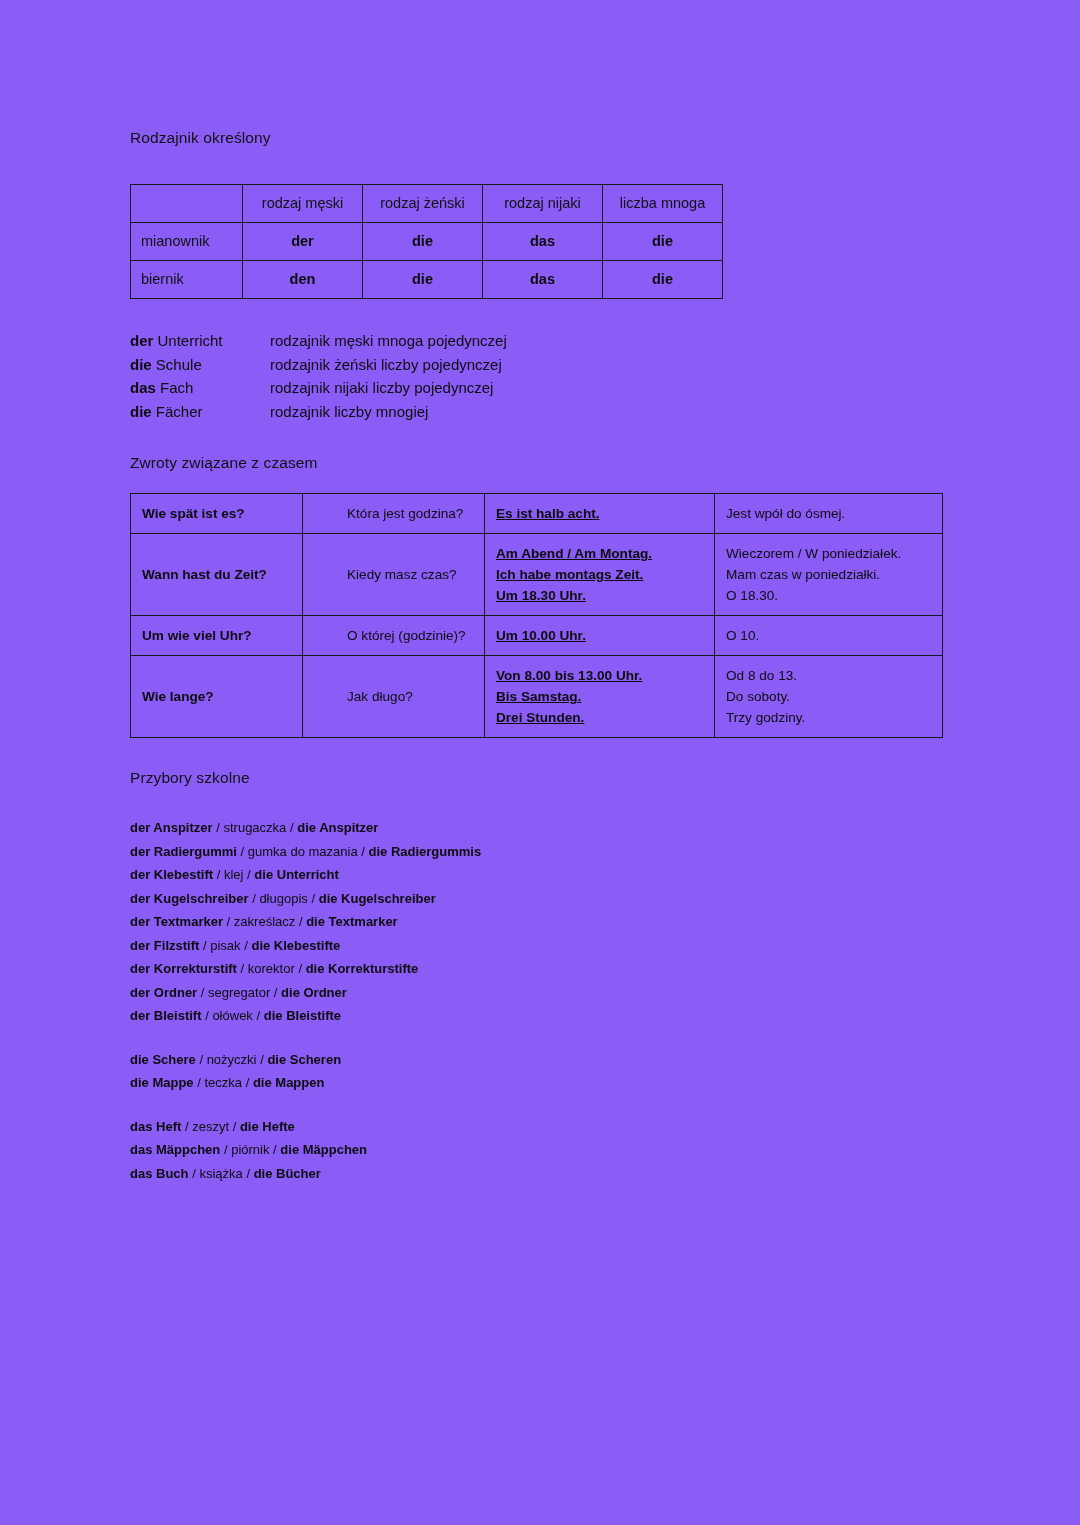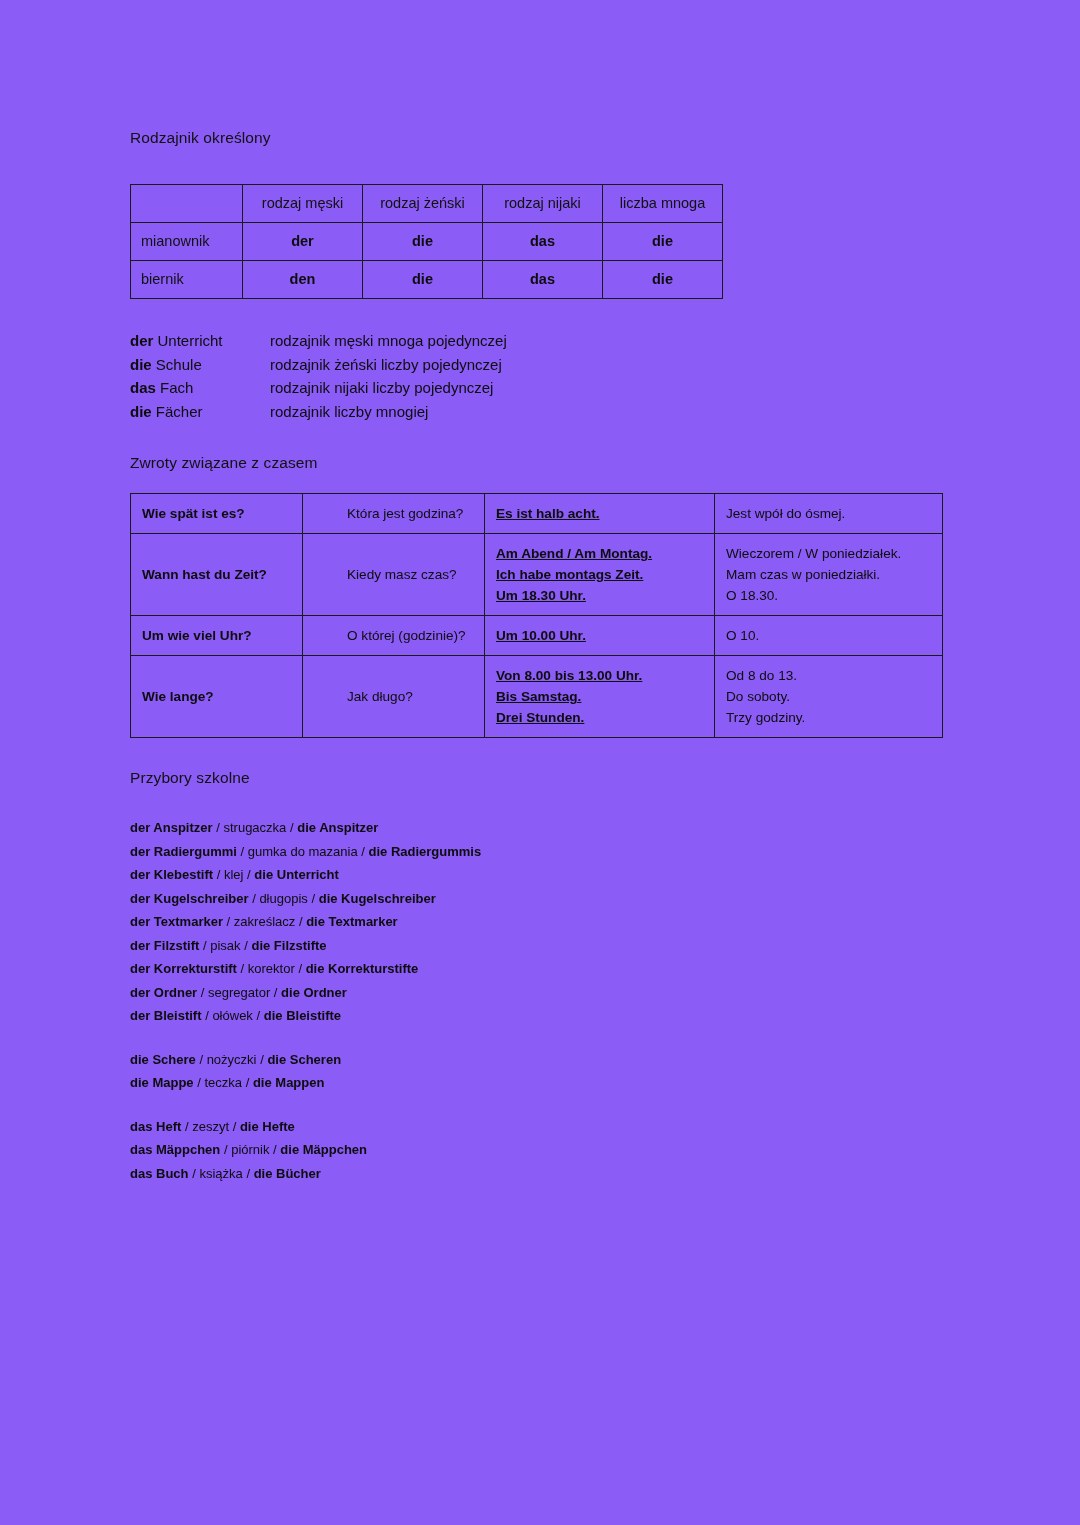--- a/index.html
+++ b/index.html
@@ -249,21 +249,21 @@
   <h2 class="section-heading heading-supplies">Przybory szkolne</h2>
 
   <div class="vocab">
 
     <div class="v-group">
       <div class="v-item"><b class="de">der Anspitzer</b> <span class="sep">/</span> <span class="pl-word">strugaczka</span> <span class="sep">/</span> <b class="plural">die Anspitzer</b></div>
       <div class="v-item"><b class="de">der Radiergummi</b> <span class="sep">/</span> <span class="pl-word">gumka do mazania</span> <span class="sep">/</span> <b class="plural">die Radiergummis</b></div>
       <div class="v-item"><b class="de">der Klebestift</b> <span class="sep">/</span> <span class="pl-word">klej</span> <span class="sep">/</span> <b class="plural">die Unterricht</b></div>
       <div class="v-item"><b class="de">der Kugelschreiber</b> <span class="sep">/</span> <span class="pl-word">długopis</span> <span class="sep">/</span> <b class="plural">die Kugelschreiber</b></div>
       <div class="v-item"><b class="de">der Textmarker</b> <span class="sep">/</span> <span class="pl-word">zakreślacz</span> <span class="sep">/</span> <b class="plural">die Textmarker</b></div>
-      <div class="v-item"><b class="de">der Filzstift</b> <span class="sep">/</span> <span class="pl-word">pisak</span> <span class="sep">/</span> <b class="plural">die Filzstifte</b></div>
+      <div class="v-item"><b class="de">der Filzstift</b> <span class="sep">/</span> <span class="pl-word">pisak</span> <span class="sep">/</span> <b class="plural">die Klebestifte</b></div>
       <div class="v-item"><b class="de">der Korrekturstift</b> <span class="sep">/</span> <span class="pl-word">korektor</span> <span class="sep">/</span> <b class="plural">die Korrekturstifte</b></div>
       <div class="v-item"><b class="de">der Ordner</b> <span class="sep">/</span> <span class="pl-word">segregator</span> <span class="sep">/</span> <b class="plural">die Ordner</b></div>
       <div class="v-item"><b class="de">der Bleistift</b> <span class="sep">/</span> <span class="pl-word">ołówek</span> <span class="sep">/</span> <b class="plural">die Bleistifte</b></div>
     </div>
 
     <div class="v-group">
       <div class="v-item"><b class="de">die Schere</b> <span class="sep">/</span> <span class="pl-word">nożyczki</span> <span class="sep">/</span> <b class="plural">die Scheren</b></div>
       <div class="v-item"><b class="de">die Mappe</b> <span class="sep">/</span> <span class="pl-word">teczka</span> <span class="sep">/</span> <b class="plural">die Mappen</b></div>
     </div>
 

